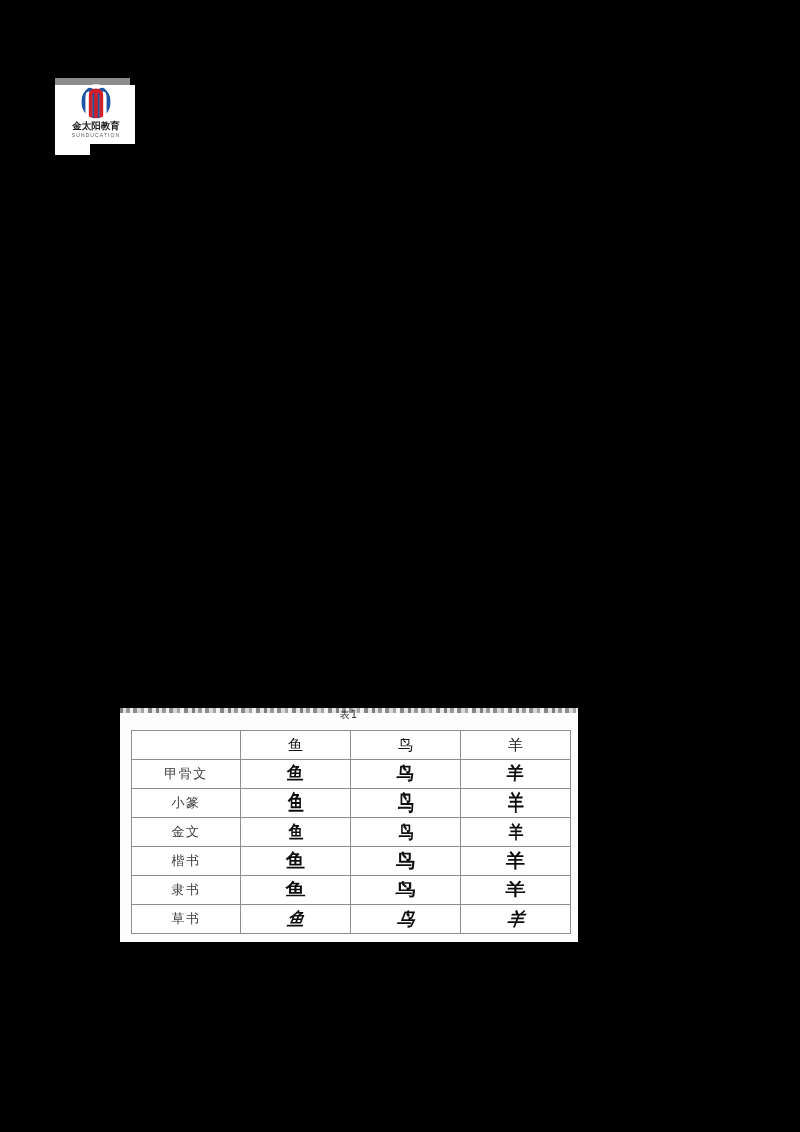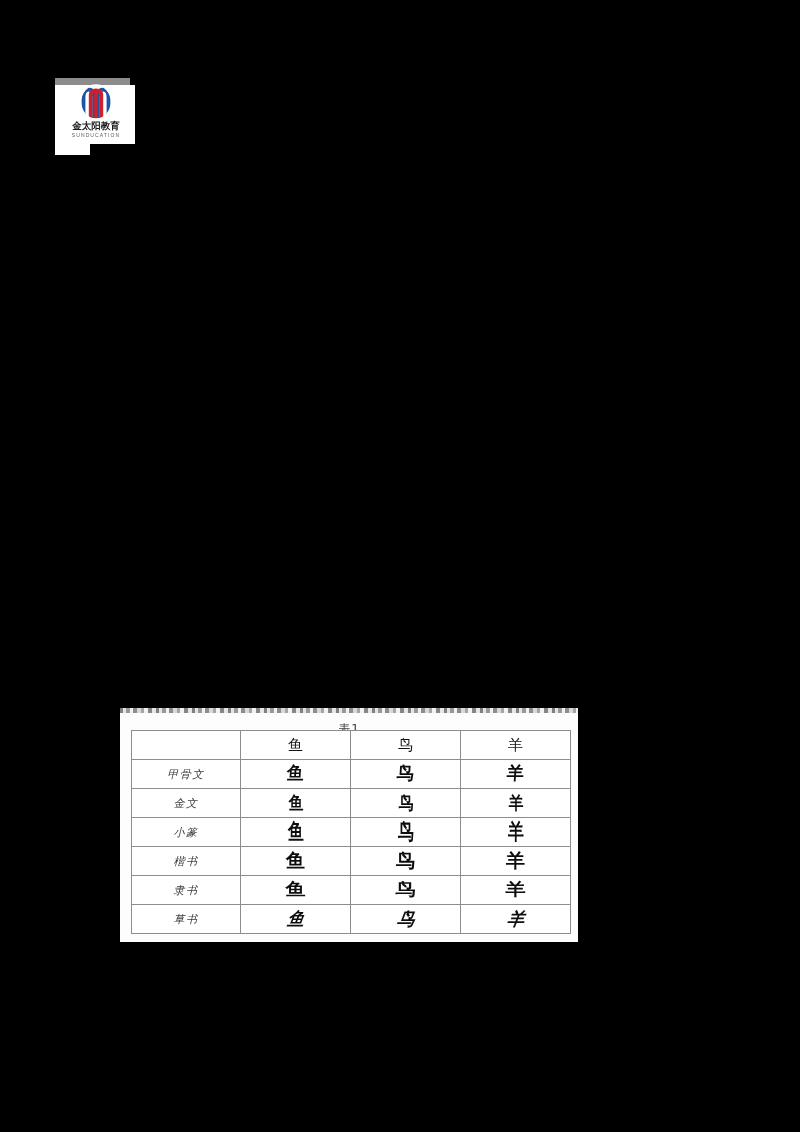--- a/index.html
+++ b/index.html
@@ -117,26 +117,26 @@
     height: 5px;
     background: linear-gradient(90deg,
       #555 0 3px, #ddd 3px 6px, #777 6px 10px, #eee 10px 13px,
       #666 13px 17px, #ccc 17px 21px, #888 21px 24px, #efefef 24px 28px,
       #5e5e5e 28px 32px, #dedede 32px 36px);
     background-size: 36px 100%;
     opacity: 0.75;
   }
   .figure-caption {
     position: absolute;
-    top: 13px;
+    top: 0;
     left: 0;
     width: 100%;
     text-align: center;
     font-family: "DejaVu Sans", sans-serif;
-    font-size: 12px;
+    font-size: 10px;
     color: #3a3a3a;
     letter-spacing: 1px;
   }
 
   
   .script-table {
     position: absolute;
     left: 11px;
     top: 22px;
     width: 435px;
@@ -149,24 +149,23 @@
     vertical-align: middle;
     height: 28px;
     padding: 0;
     background: #ffffff;
   }
   .col-label { width: 108px; }
   .col-glyph { width: 109px; }
 
   .row-label {
     font-family: "DejaVu Sans", sans-serif;
-    font-size: 11px;
+    font-size: 13px;
     color: #3c3c3c;
     letter-spacing: 1.5px;
-    font-style: italic;
   }
   .head-glyph {
     font-family: "DejaVu Sans", sans-serif;
     font-size: 15px;
     color: #141414;
     font-weight: 500;
   }
   .cell-glyph {
     font-family: "DejaVu Sans", sans-serif;
     color: #0d0d0d;
@@ -229,34 +228,34 @@
         </tr>
 
         <tr>
           <td class="row-label">甲骨文</td>
           <td><span class="cell-glyph s-oracle">鱼</span></td>
           <td><span class="cell-glyph s-oracle">鸟</span></td>
           <td><span class="cell-glyph s-oracle">羊</span></td>
         </tr>
 
         <tr>
+          <td class="row-label">小篆</td>
+          <td><span class="cell-glyph s-seal">鱼</span></td>
+          <td><span class="cell-glyph s-seal">鸟</span></td>
+          <td><span class="cell-glyph s-seal">羊</span></td>
+        </tr>
+
+        <tr>
           <td class="row-label">金文</td>
           <td><span class="cell-glyph s-bronze">鱼</span></td>
           <td><span class="cell-glyph s-bronze">鸟</span></td>
           <td><span class="cell-glyph s-bronze">羊</span></td>
         </tr>
 
         <tr>
-          <td class="row-label">小篆</td>
-          <td><span class="cell-glyph s-seal">鱼</span></td>
-          <td><span class="cell-glyph s-seal">鸟</span></td>
-          <td><span class="cell-glyph s-seal">羊</span></td>
-        </tr>
-
-        <tr>
           <td class="row-label">楷书</td>
           <td><span class="cell-glyph s-regular">鱼</span></td>
           <td><span class="cell-glyph s-regular">鸟</span></td>
           <td><span class="cell-glyph s-regular">羊</span></td>
         </tr>
 
         <tr>
           <td class="row-label">隶书</td>
           <td><span class="cell-glyph s-clerical">鱼</span></td>
           <td><span class="cell-glyph s-clerical">鸟</span></td>

